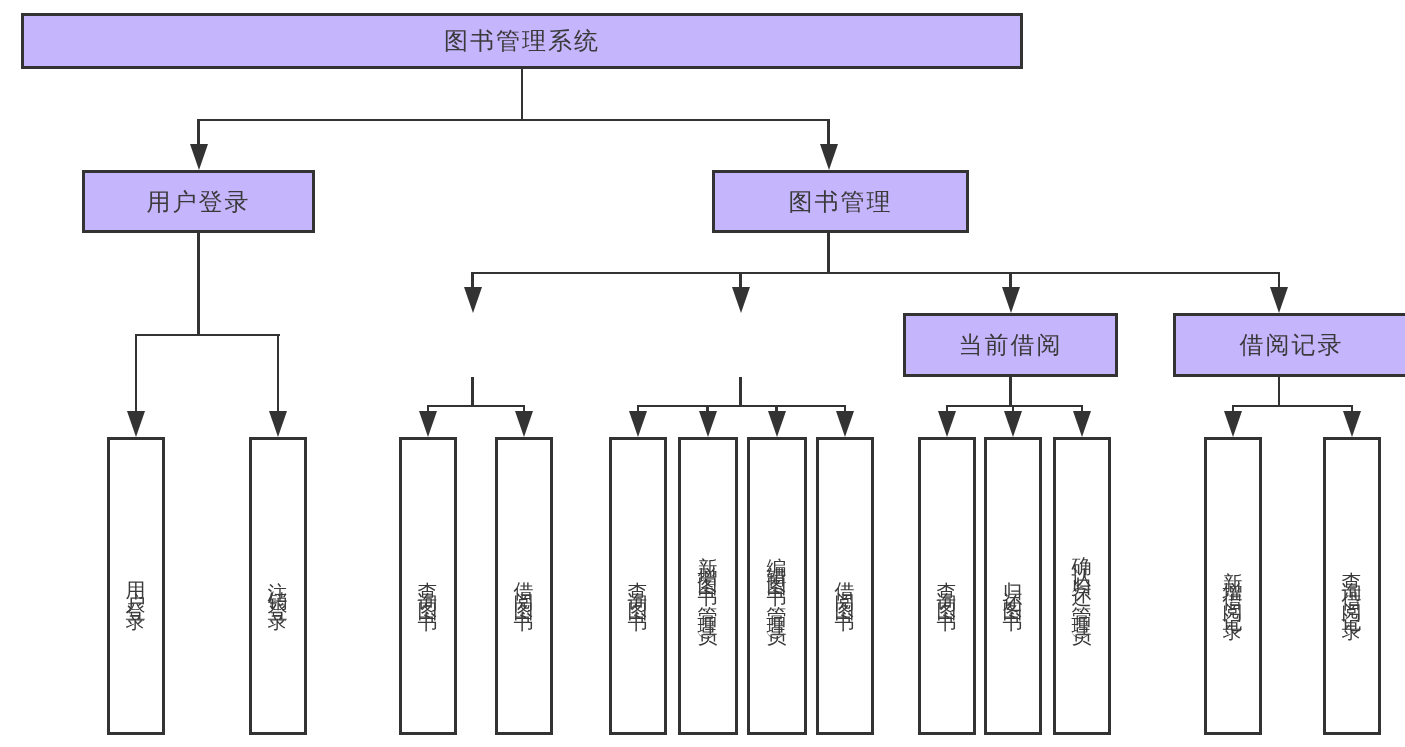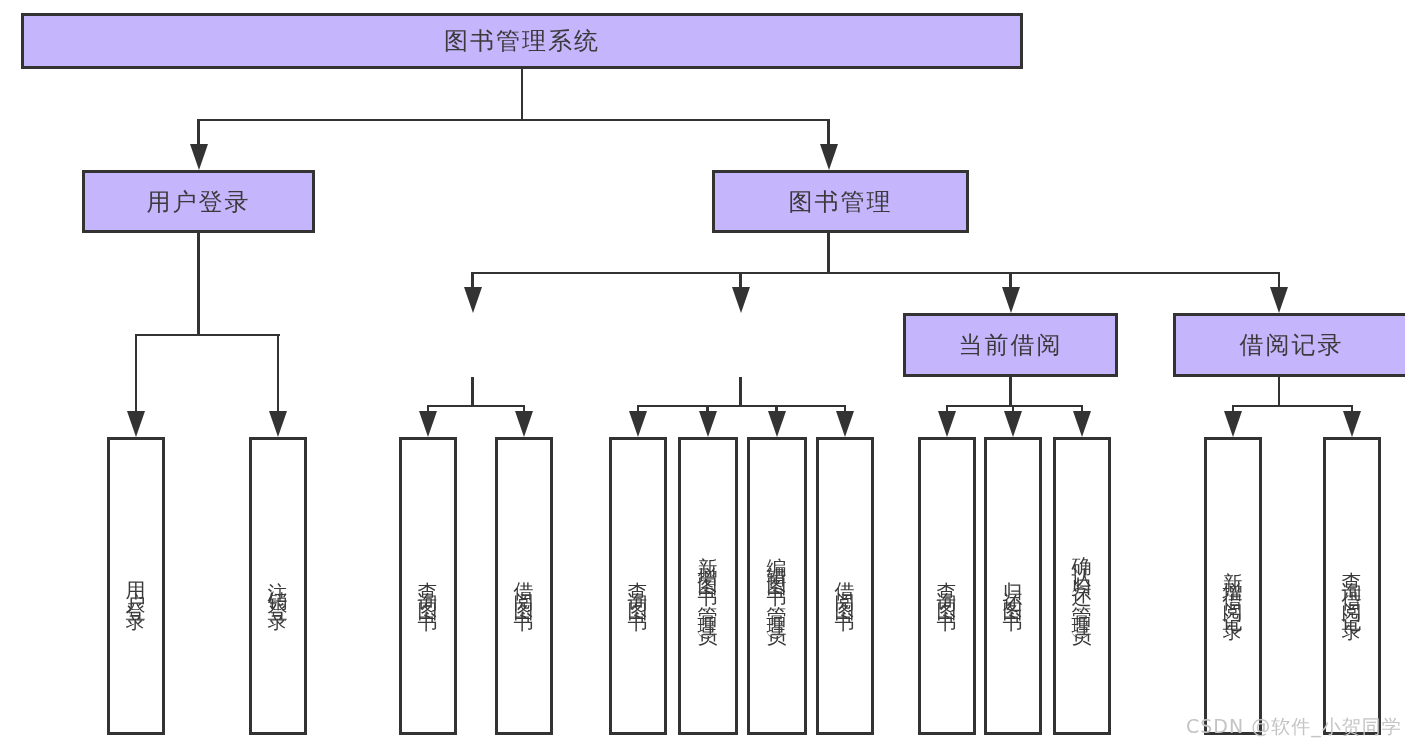--- a/index.html
+++ b/index.html
@@ -172,15 +172,14 @@
   <div class="vl" style="left:1080.75px;top:405px;height:10px;"></div>
   <div class="ar" style="left:1073px;top:411px;"></div>
 
   <div class="vl" style="left:1277.75px;top:377px;height:30px;"></div>
   <div class="hl" style="left:1231.75px;top:404.75px;width:121.5px;"></div>
   <div class="vl" style="left:1231.75px;top:405px;height:10px;"></div>
   <div class="ar" style="left:1224px;top:411px;"></div>
   <div class="vl" style="left:1350.75px;top:405px;height:10px;"></div>
   <div class="ar" style="left:1343px;top:411px;"></div>
 
-  <div class="watermark">CSDN @软件_小贺同学</div>
 
 </div>
 
 </body></html>

